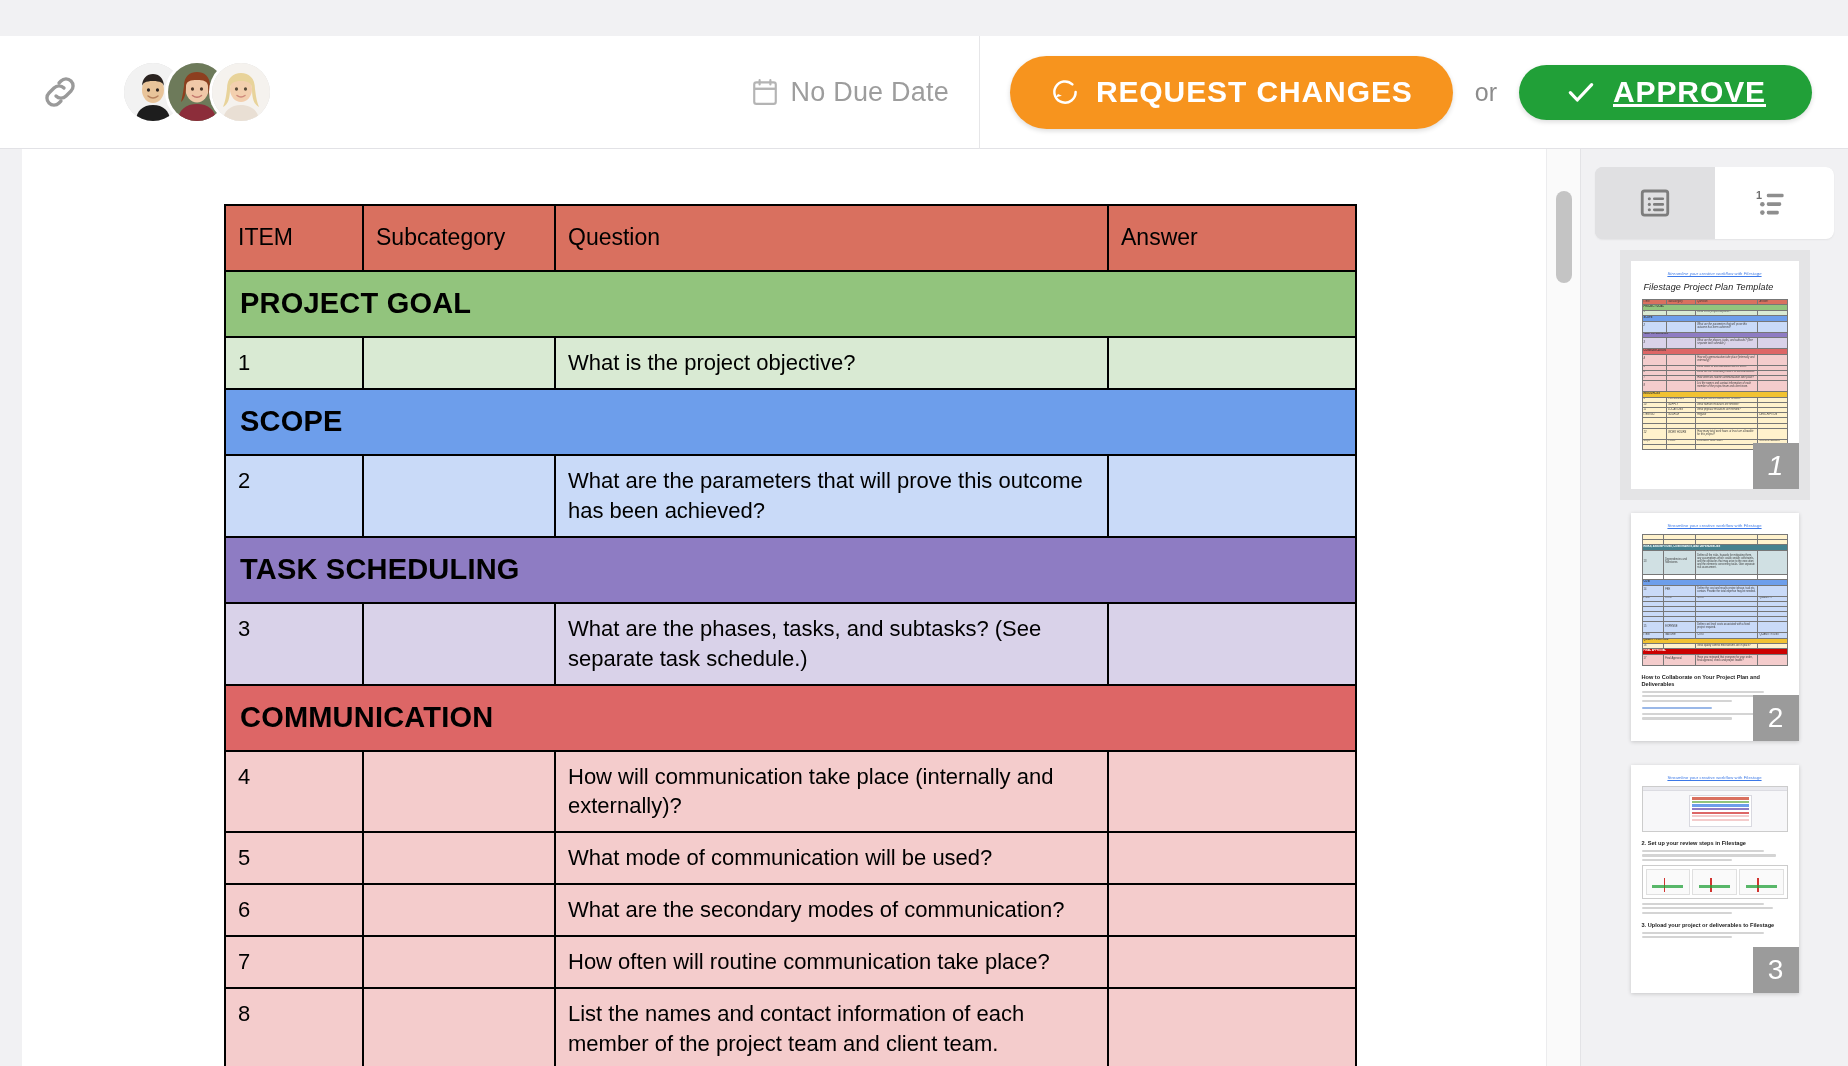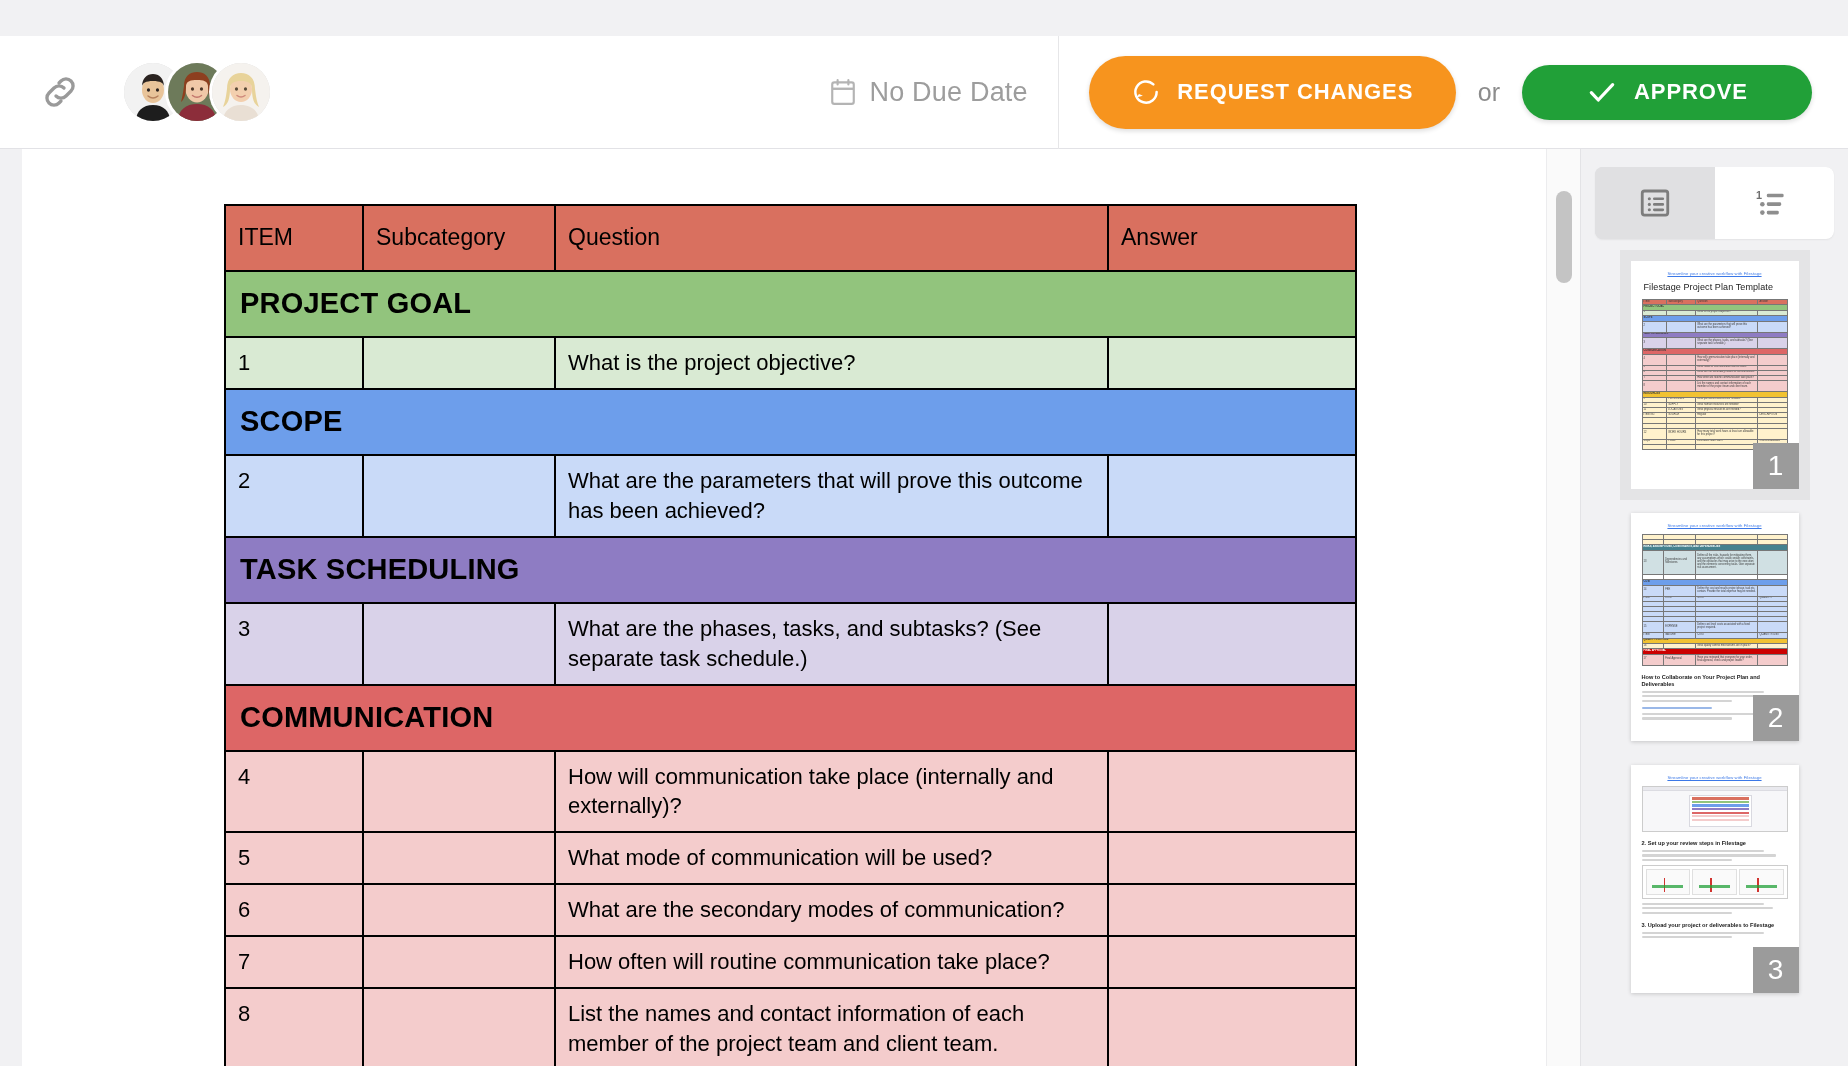--- a/index.html
+++ b/index.html
@@ -83,21 +83,21 @@
     display: flex;
     align-items: center;
     gap: 22px;
     padding: 0 36px 0 30px;
     flex: 0 0 auto;
   }
   .btn {
     border: none;
     border-radius: 40px;
     color: #ffffff;
-    font-size: 22px;
+    font-size: 30px;
     font-weight: bold;
     letter-spacing: .9px;
     display: flex;
     align-items: center;
     justify-content: center;
     gap: 16px;
     cursor: pointer;
     font-family: "Liberation Sans", sans-serif;
     box-shadow: 0 2px 5px rgba(0,0,0,.14);
     white-space: nowrap;
@@ -106,20 +106,21 @@
     background: #f7941e;
     height: 73px;
     padding: 0 40px;
     min-width: 367px;
   }
   .btn-approve {
     background: #21a038;
     height: 55px;
     padding: 0 46px;
     min-width: 290px;
+    text-decoration: underline;
   }
   .or-text { color: #8c8c8c; font-size: 25px; }
   .btn svg { display:block; }
 
   
   .body {
     position: relative;
     flex: 1 1 auto;
     display: flex;
     min-height: 0;
@@ -255,20 +256,21 @@
     position: relative;
     width: 168px;
     height: 228px;
     background: #ffffff;
     box-shadow: 0 1px 4px rgba(0,0,0,.18);
     flex: 0 0 auto;
     overflow: hidden;
   }
   .thumb-card.selected {
     box-shadow: 0 0 0 11px #e4e4e6, 0 1px 4px rgba(0,0,0,.18);
+    font-style: italic;
   }
   .thumb-num {
     position: absolute;
     right: 0; bottom: 0;
     width: 46px; height: 46px;
     background: #9b9b9b;
     color: #ffffff;
     font-size: 28px;
     display: flex; align-items: center; justify-content: center;
   }

